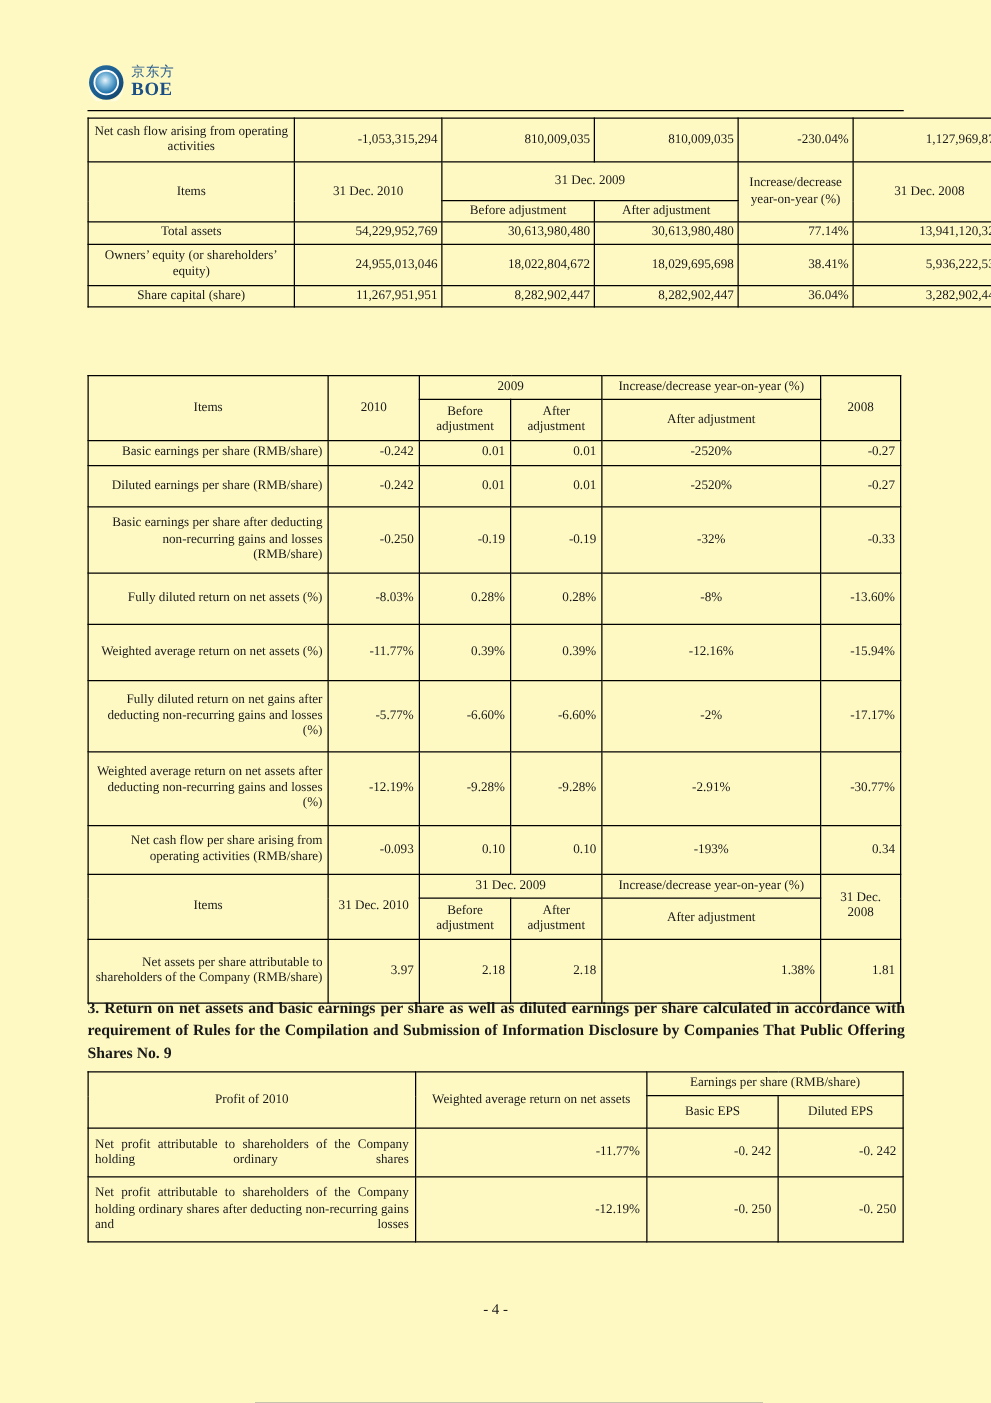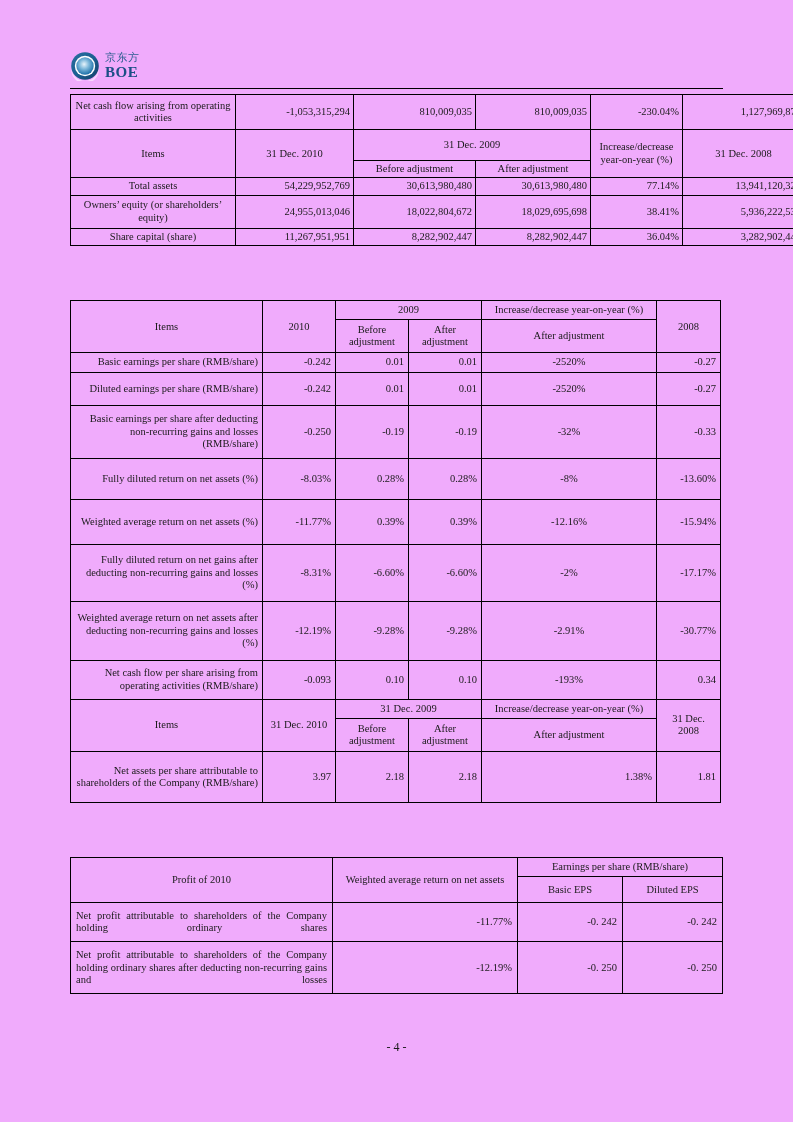--- a/index.html
+++ b/index.html
@@ -4,21 +4,21 @@
 <style>
   html, body {
     margin: 0;
     padding: 0;
     background: #9a9a9a;
   }
   .page {
     position: relative;
     width: 793px;
     height: 1122px;
-    background: #f0abfc;
+    background: #fef9c3;
     margin: 0 auto;
     box-sizing: border-box;
     font-family: "Liberation Serif", "DejaVu Serif", serif;
     color: #1a1a1a;
     overflow: hidden;
   }
 
   
   .header {
     position: absolute;
@@ -303,21 +303,21 @@
         <tr>
           <td class="l" style="height:38px">Weighted average return on net assets (%)</td>
           <td class="r">-11.77%</td>
           <td class="r">0.39%</td>
           <td class="r">0.39%</td>
           <td class="c">-12.16%</td>
           <td class="r">-15.94%</td>
         </tr>
         <tr>
           <td class="l" style="height:50px">Fully diluted return on net gains after deducting non-recurring gains and losses (%)</td>
-          <td class="r">-8.31%</td>
+          <td class="r">-5.77%</td>
           <td class="r">-6.60%</td>
           <td class="r">-6.60%</td>
           <td class="c">-2%</td>
           <td class="r">-17.17%</td>
         </tr>
         <tr>
           <td class="l" style="height:52px">Weighted average return on net assets after deducting non-recurring gains and losses (%)</td>
           <td class="r">-12.19%</td>
           <td class="r">-9.28%</td>
           <td class="r">-9.28%</td>
@@ -350,20 +350,21 @@
           <td class="r">3.97</td>
           <td class="r">2.18</td>
           <td class="r">2.18</td>
           <td class="r">1.38%</td>
           <td class="r">1.81</td>
         </tr>
       </tbody>
     </table>
   </div>
 
+  <div class="sec3-head">3. Return on net assets and basic earnings per share as well as diluted earnings per share calculated in accordance with requirement of Rules for the Compilation and Submission of Information Disclosure by Companies That Public Offering Shares No. 9</div>
 
   <div class="tbl3-wrap">
     <table class="doc tbl3">
       <colgroup>
         <col style="width:262px">
         <col style="width:185px">
         <col style="width:105px">
         <col style="width:100px">
       </colgroup>
       <tbody>

